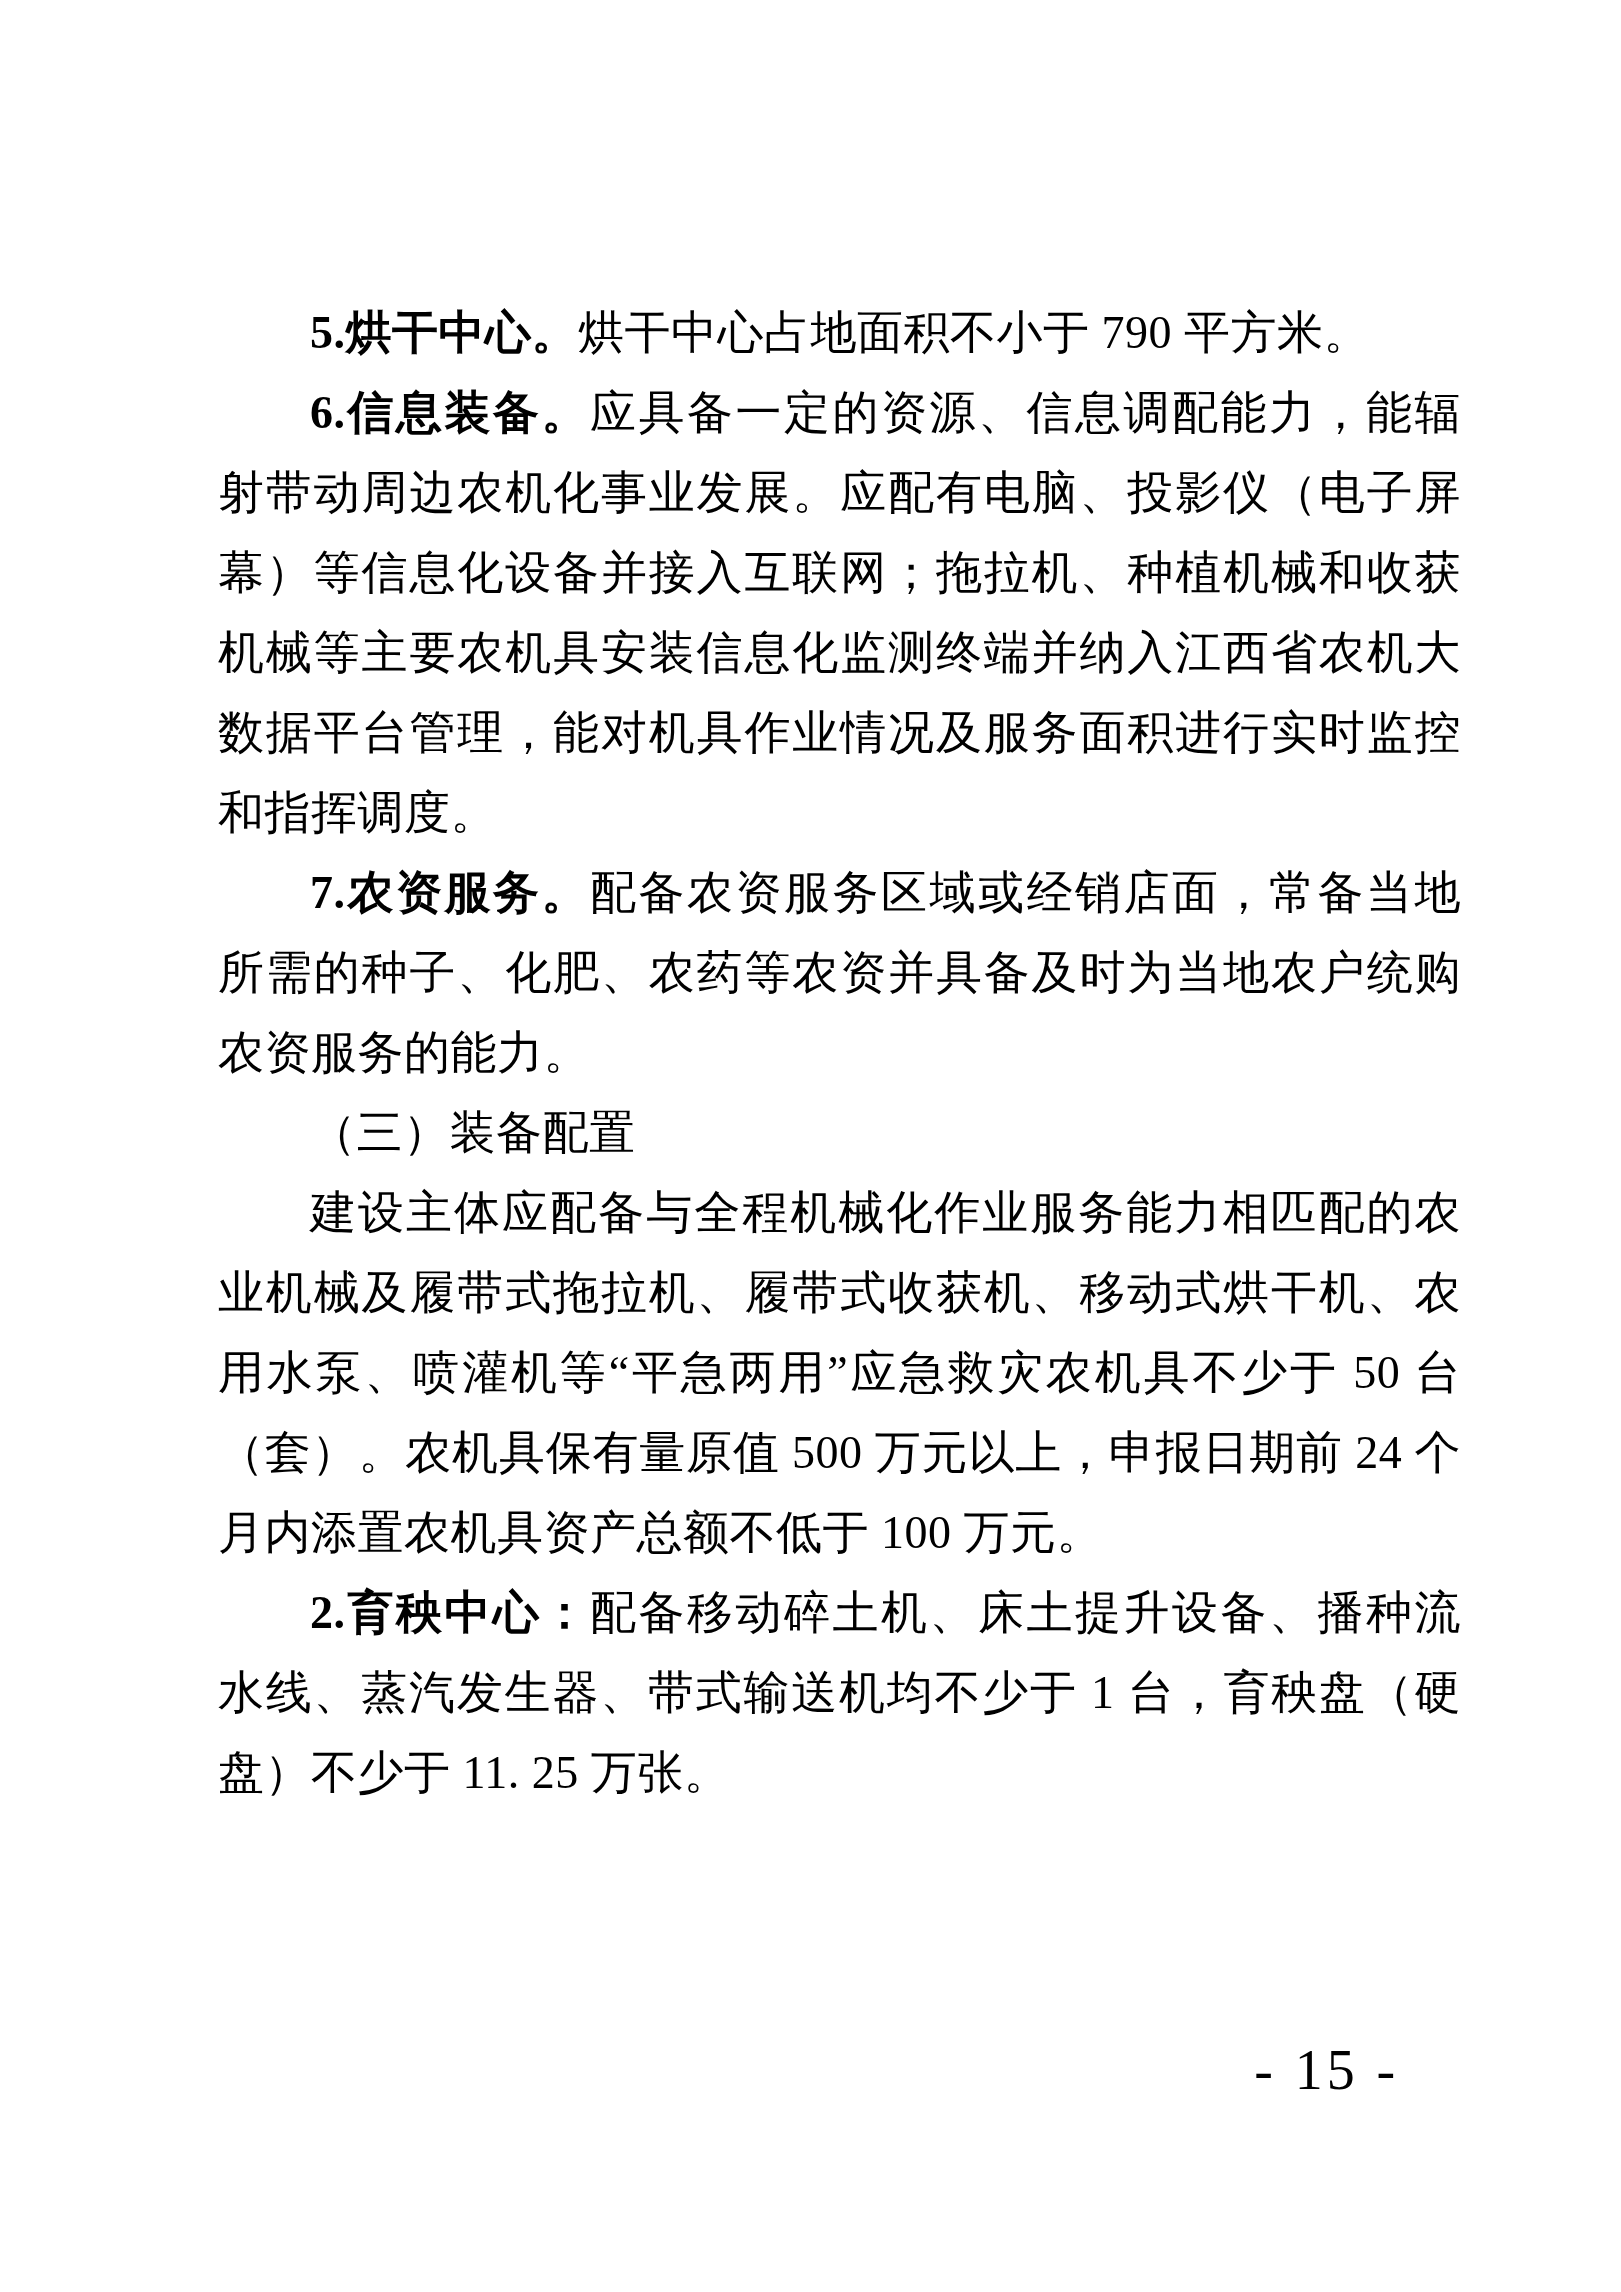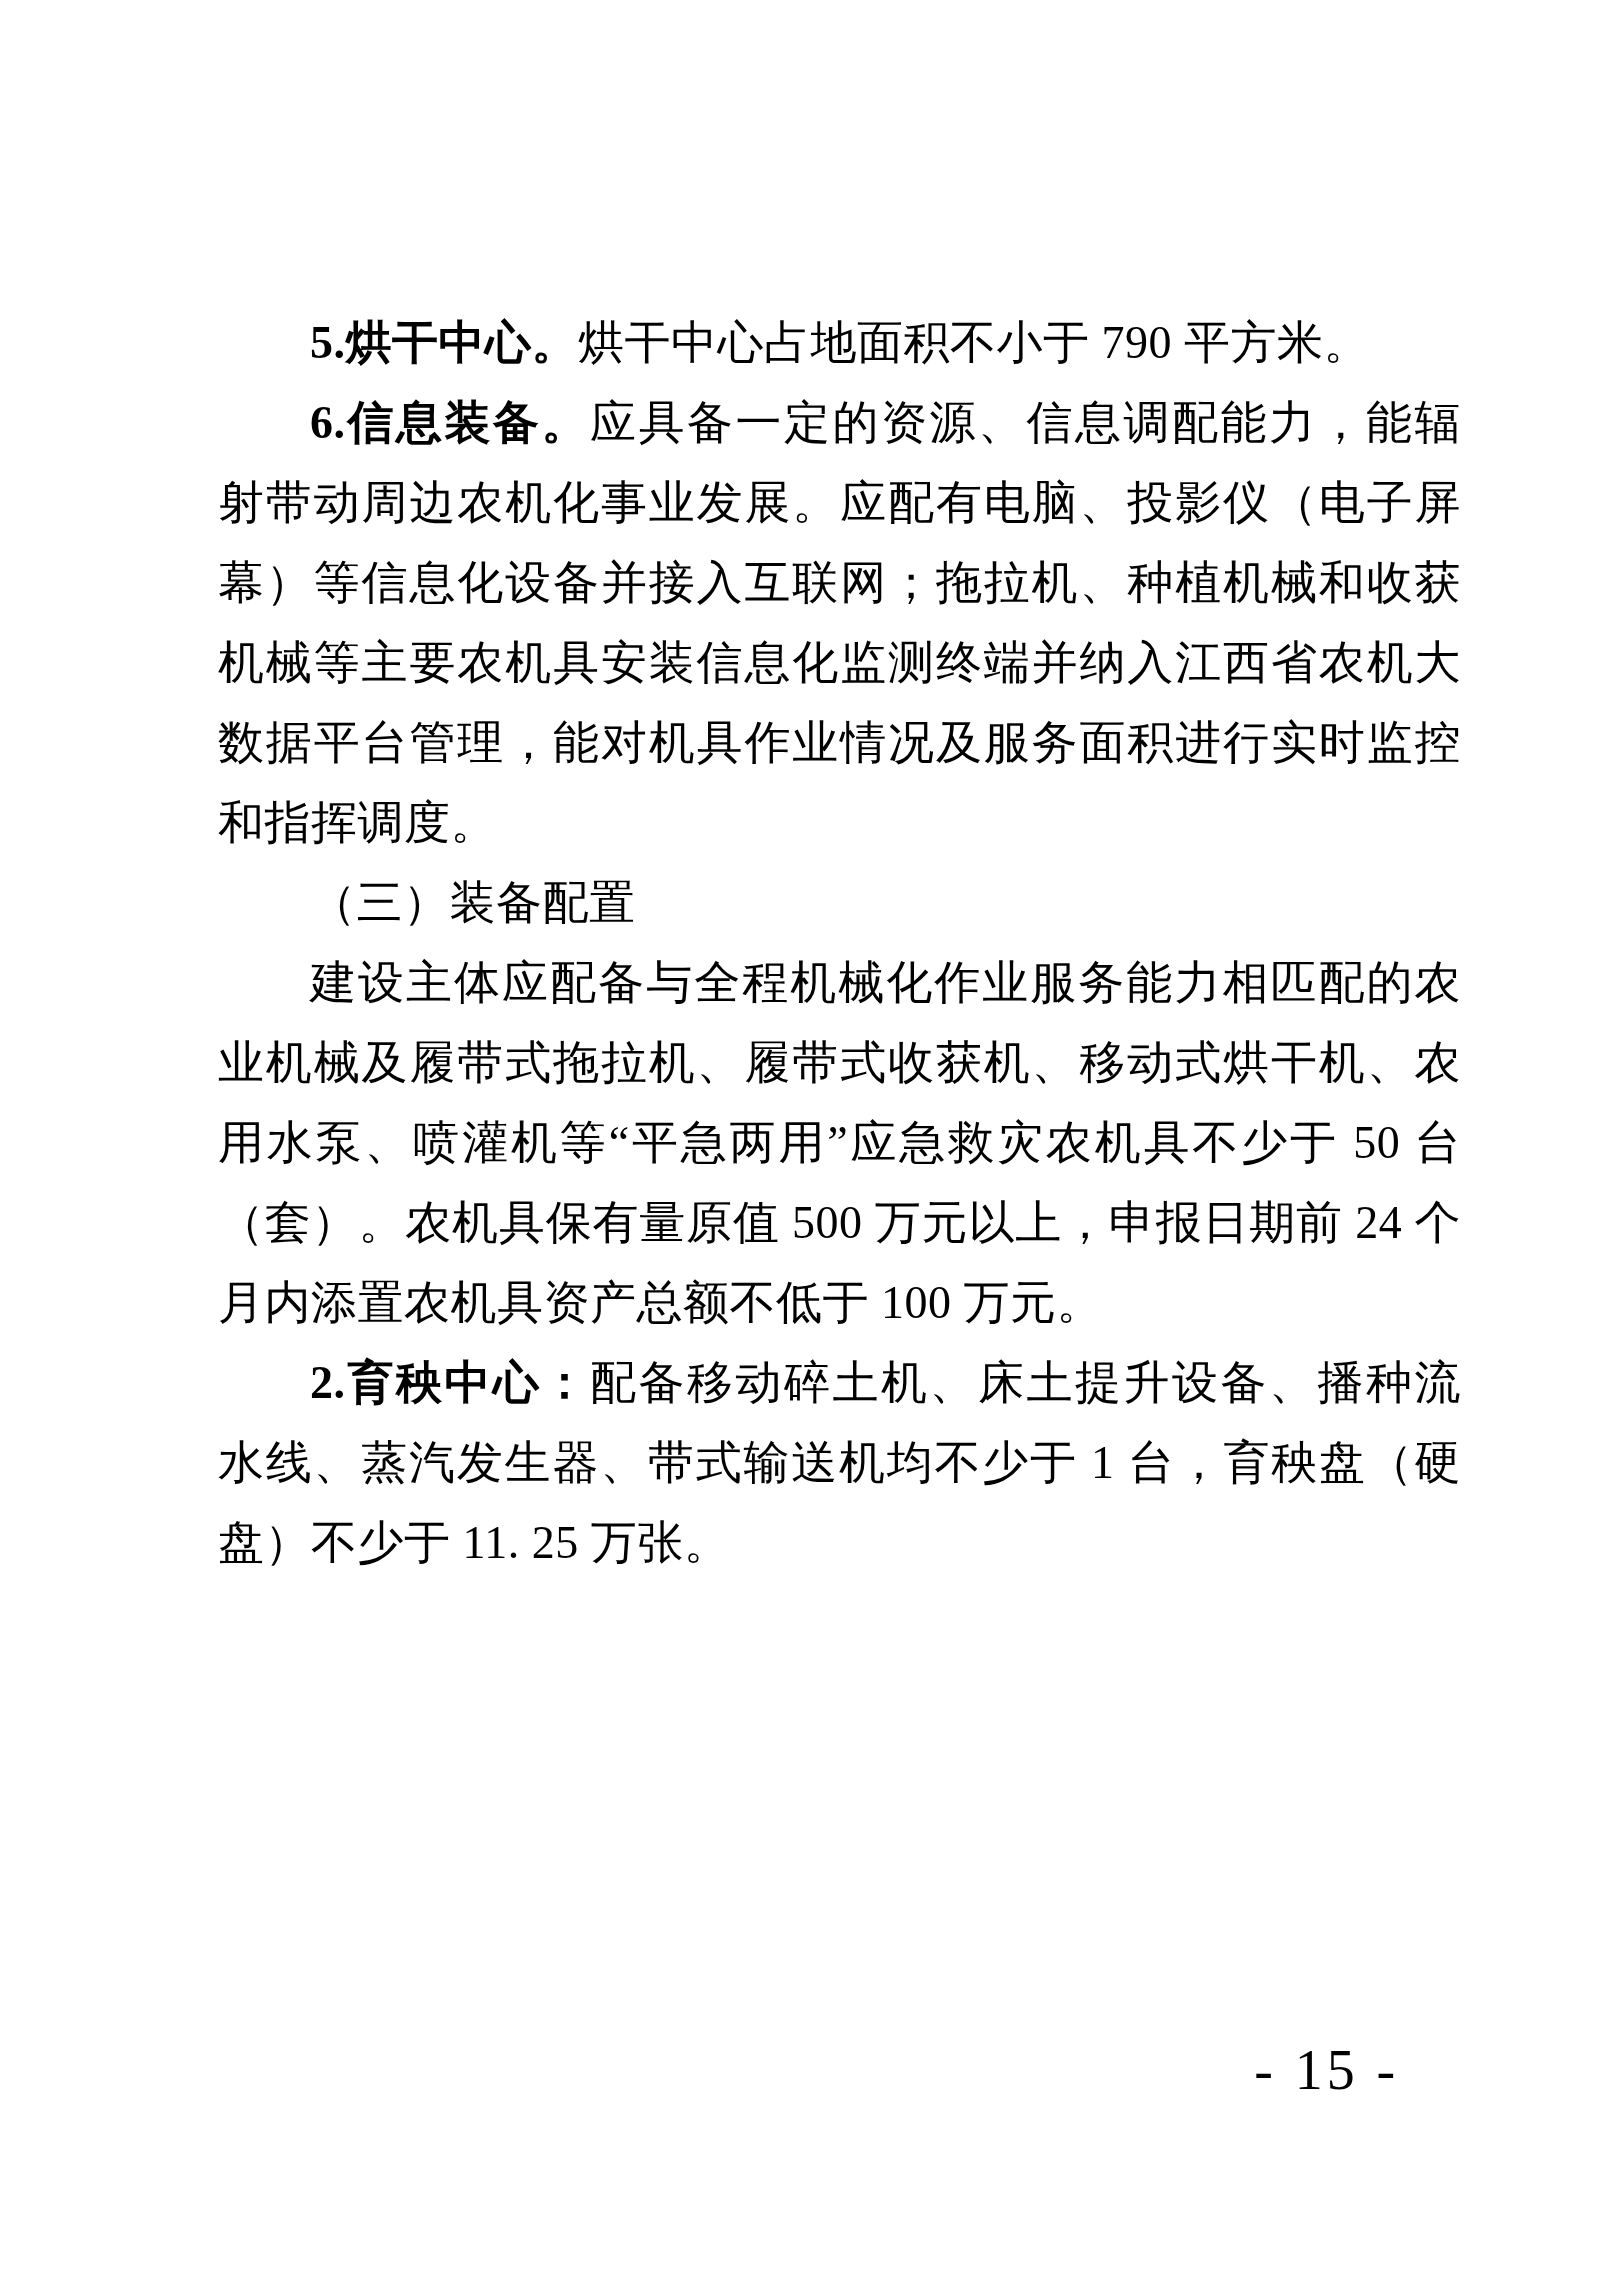--- a/index.html
+++ b/index.html
@@ -11,21 +11,21 @@
     position: relative;
     width: 1621px;
     height: 2293px;
     font-family: "Liberation Serif", "DejaVu Serif", serif;
     color: #000000;
     overflow: hidden;
   }
   .doc-content {
     position: absolute;
     left: 218px;
-    top: 303px;
+    top: 293px;
     width: 1243px;
   }
   p.doc-para {
     margin: 0;
     padding: 0;
     font-size: 46px;
     line-height: 80px;
     text-align: justify;
     text-justify: inter-ideograph;
     text-indent: 2em;
@@ -44,19 +44,20 @@
     letter-spacing: 3.9px;
     white-space: pre;
   }
 </style>
 </head>
 <body>
 
 <div class="doc-content" id="doc-content">
     <p class="doc-para"><span class="lead">5.烘干中心。</span>烘干中心占地面积不小于 790 平方米。</p>
     <p class="doc-para"><span class="lead">6.信息装备。</span>应具备一定的资源、信息调配能力，能辐射带动周边农机化事业发展。应配有电脑、投影仪（电子屏幕）等信息化设备并接入互联网；拖拉机、种植机械和收获机械等主要农机具安装信息化监测终端并纳入江西省农机大数据平台管理，能对机具作业情况及服务面积进行实时监控和指挥调度。</p>
+    <p class="doc-para"><span class="lead">7.农资服务。</span>配备农资服务区域或经销店面，常备当地所需的种子、化肥、农药等农资并具备及时为当地农户统购农资服务的能力。</p>
     <p class="doc-para">（三）装备配置</p>
     <p class="doc-para">建设主体应配备与全程机械化作业服务能力相匹配的农业机械及履带式拖拉机、履带式收获机、移动式烘干机、农用水泵、喷灌机等“平急两用”应急救灾农机具不少于 50 台（套）。农机具保有量原值 500 万元以上，申报日期前 24 个月内添置农机具资产总额不低于 100 万元。</p>
     <p class="doc-para"><span class="lead">2.育秧中心：</span>配备移动碎土机、床土提升设备、播种流水线、蒸汽发生器、带式输送机均不少于 1 台，育秧盘（硬盘）不少于 11. 25 万张。</p>
   </div>
 
 <div class="page-number">- 15 -</div>
 
 
 </body></html>

